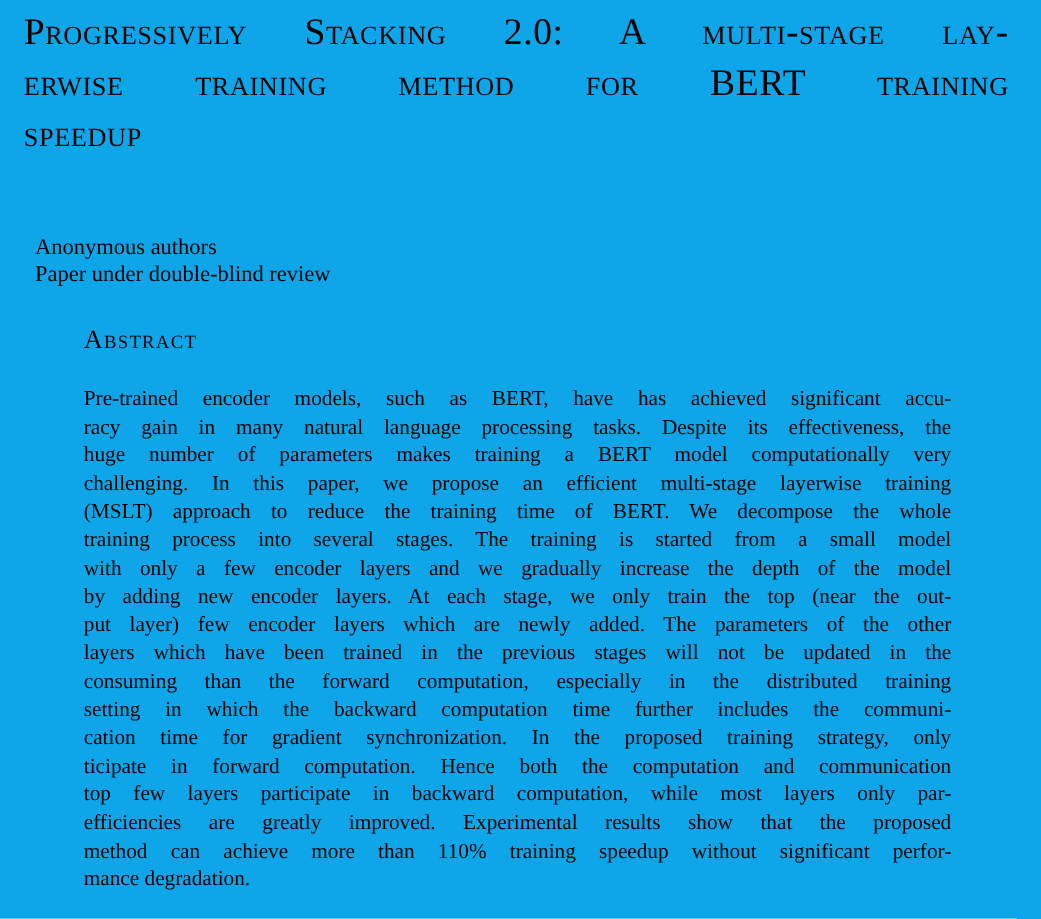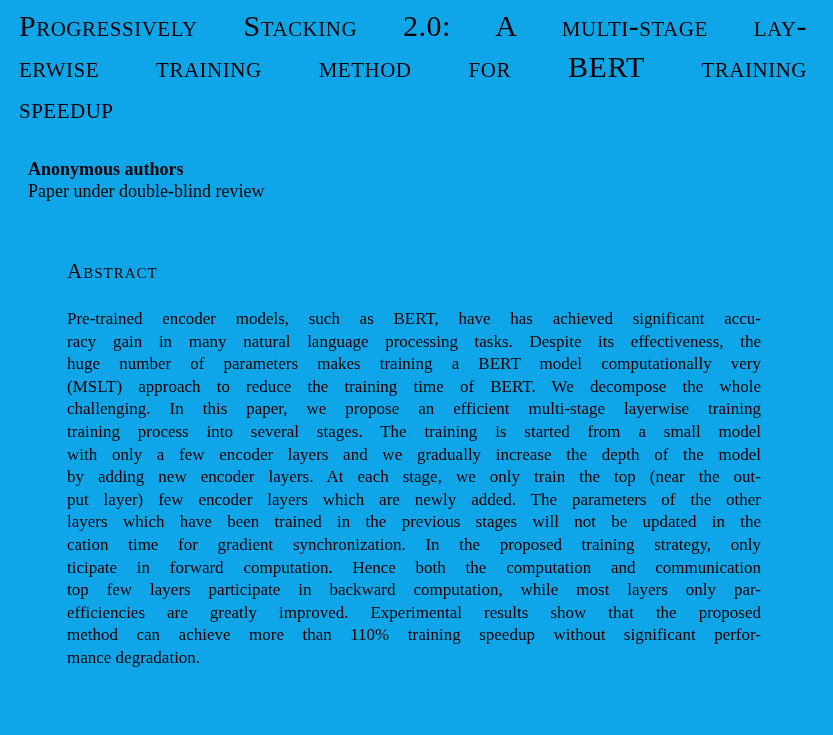--- a/index.html
+++ b/index.html
@@ -40,21 +40,21 @@
   }
 
   
   .authors-block {
     position: absolute;
     left: 28px;
     top: 158px;
     font-size: 18px;
     line-height: 22px;
   }
-  .author-name { font-weight: bold; }
+  .author-name { font-weight: normal; margin-top: 28px; }
 
   
   .abstract-block {
     position: absolute;
     left: 67px;
     top: 258px;
     width: 694px;
   }
   .abstract-heading {
     font-variant: small-caps;
@@ -94,27 +94,29 @@
     <div class="author-name">Anonymous authors</div>
     <div class="review-status">Paper under double-blind review</div>
   </div>
 
   <div class="abstract-block">
     <div class="abstract-heading">Abstract</div>
     <div class="abstract-body">
       <div class="abs-line">Pre-trained encoder models, such as BERT, have has achieved significant accu-</div>
       <div class="abs-line">racy gain in many natural language processing tasks. Despite its effectiveness, the</div>
       <div class="abs-line">huge number of parameters makes training a BERT model computationally very</div>
+      <div class="abs-line">challenging. In this paper, we propose an efficient multi-stage layerwise training</div>
       <div class="abs-line">(MSLT) approach to reduce the training time of BERT. We decompose the whole</div>
-      <div class="abs-line">challenging. In this paper, we propose an efficient multi-stage layerwise training</div>
       <div class="abs-line">training process into several stages. The training is started from a small model</div>
       <div class="abs-line">with only a few encoder layers and we gradually increase the depth of the model</div>
       <div class="abs-line">by adding new encoder layers. At each stage, we only train the top (near the out-</div>
       <div class="abs-line">put layer) few encoder layers which are newly added. The parameters of the other</div>
       <div class="abs-line">layers which have been trained in the previous stages will not be updated in the</div>
+      <div class="abs-line">consuming than the forward computation, especially in the distributed training</div>
+      <div class="abs-line">setting in which the backward computation time further includes the communi-</div>
       <div class="abs-line">cation time for gradient synchronization. In the proposed training strategy, only</div>
       <div class="abs-line">ticipate in forward computation. Hence both the computation and communication</div>
       <div class="abs-line">top few layers participate in backward computation, while most layers only par-</div>
       <div class="abs-line">efficiencies are greatly improved. Experimental results show that the proposed</div>
       <div class="abs-line">method can achieve more than 110% training speedup without significant perfor-</div>
       <div class="abs-line last">mance degradation.</div>
     </div>
   </div>
 
 </div>

